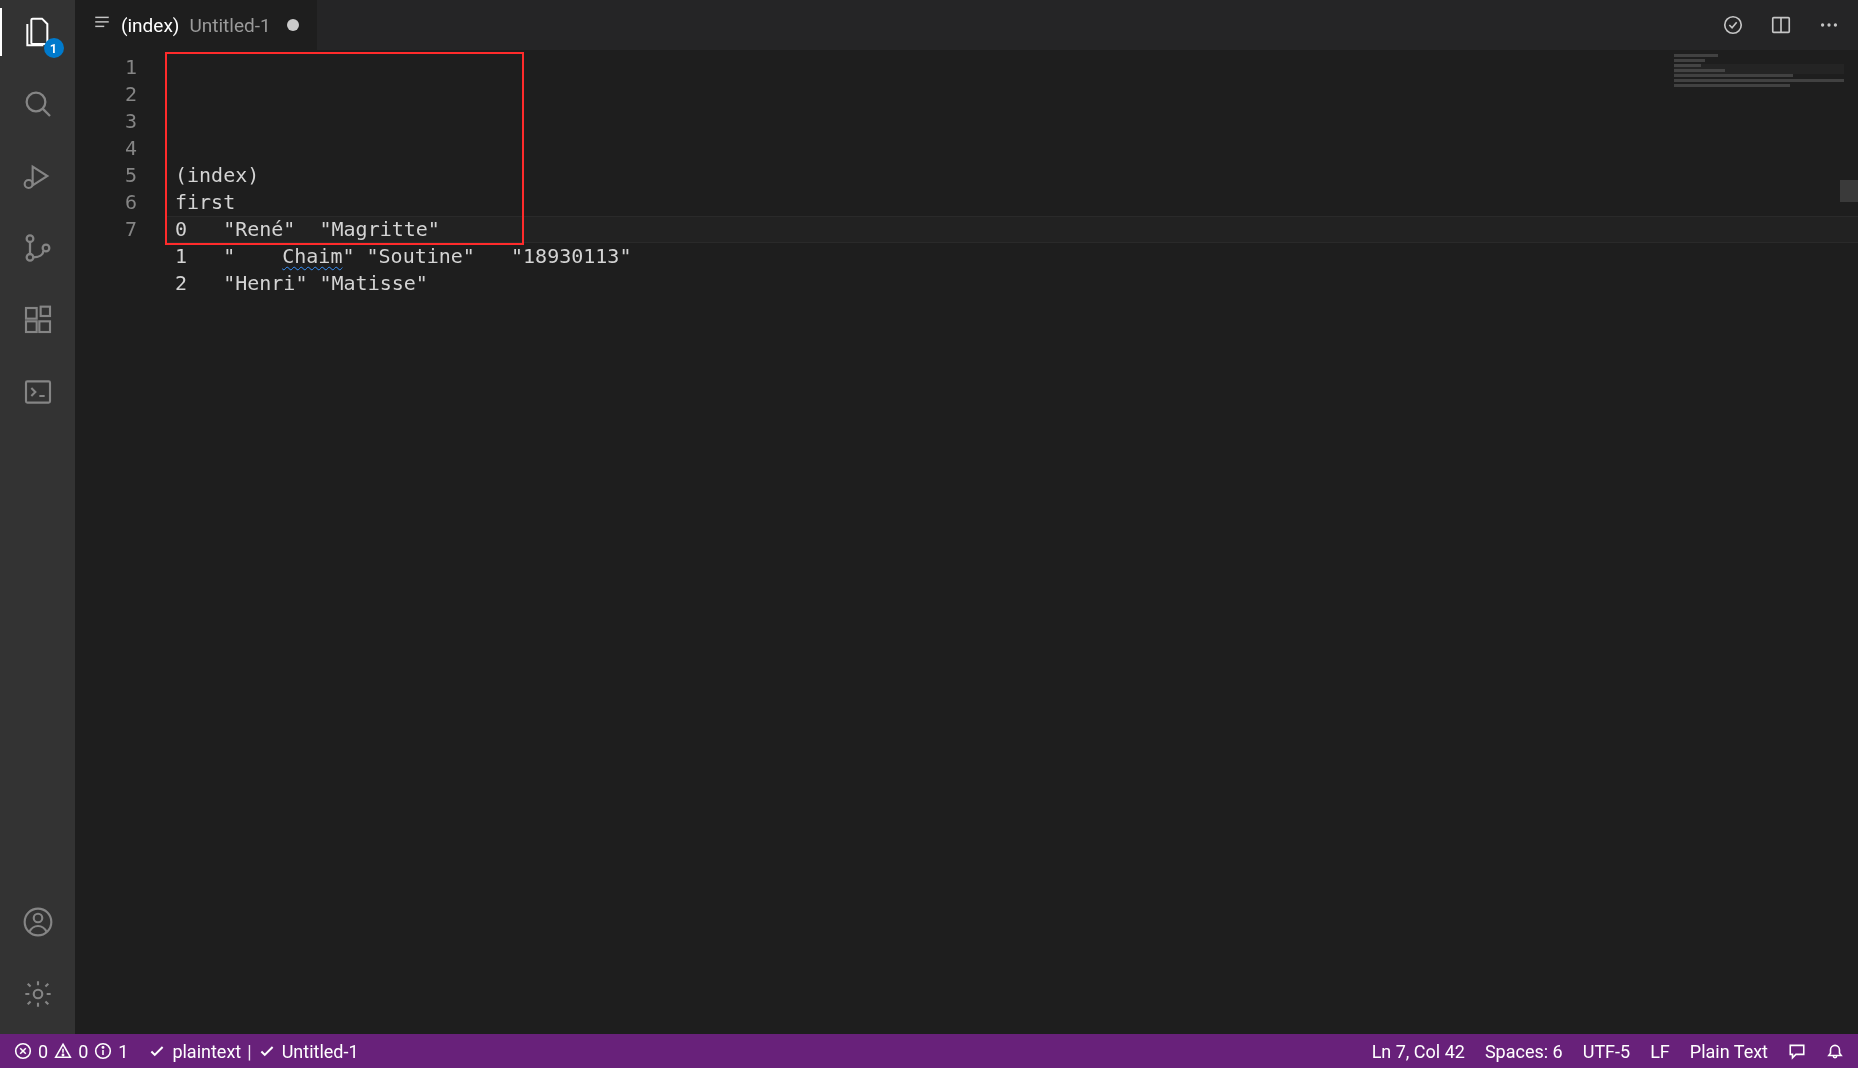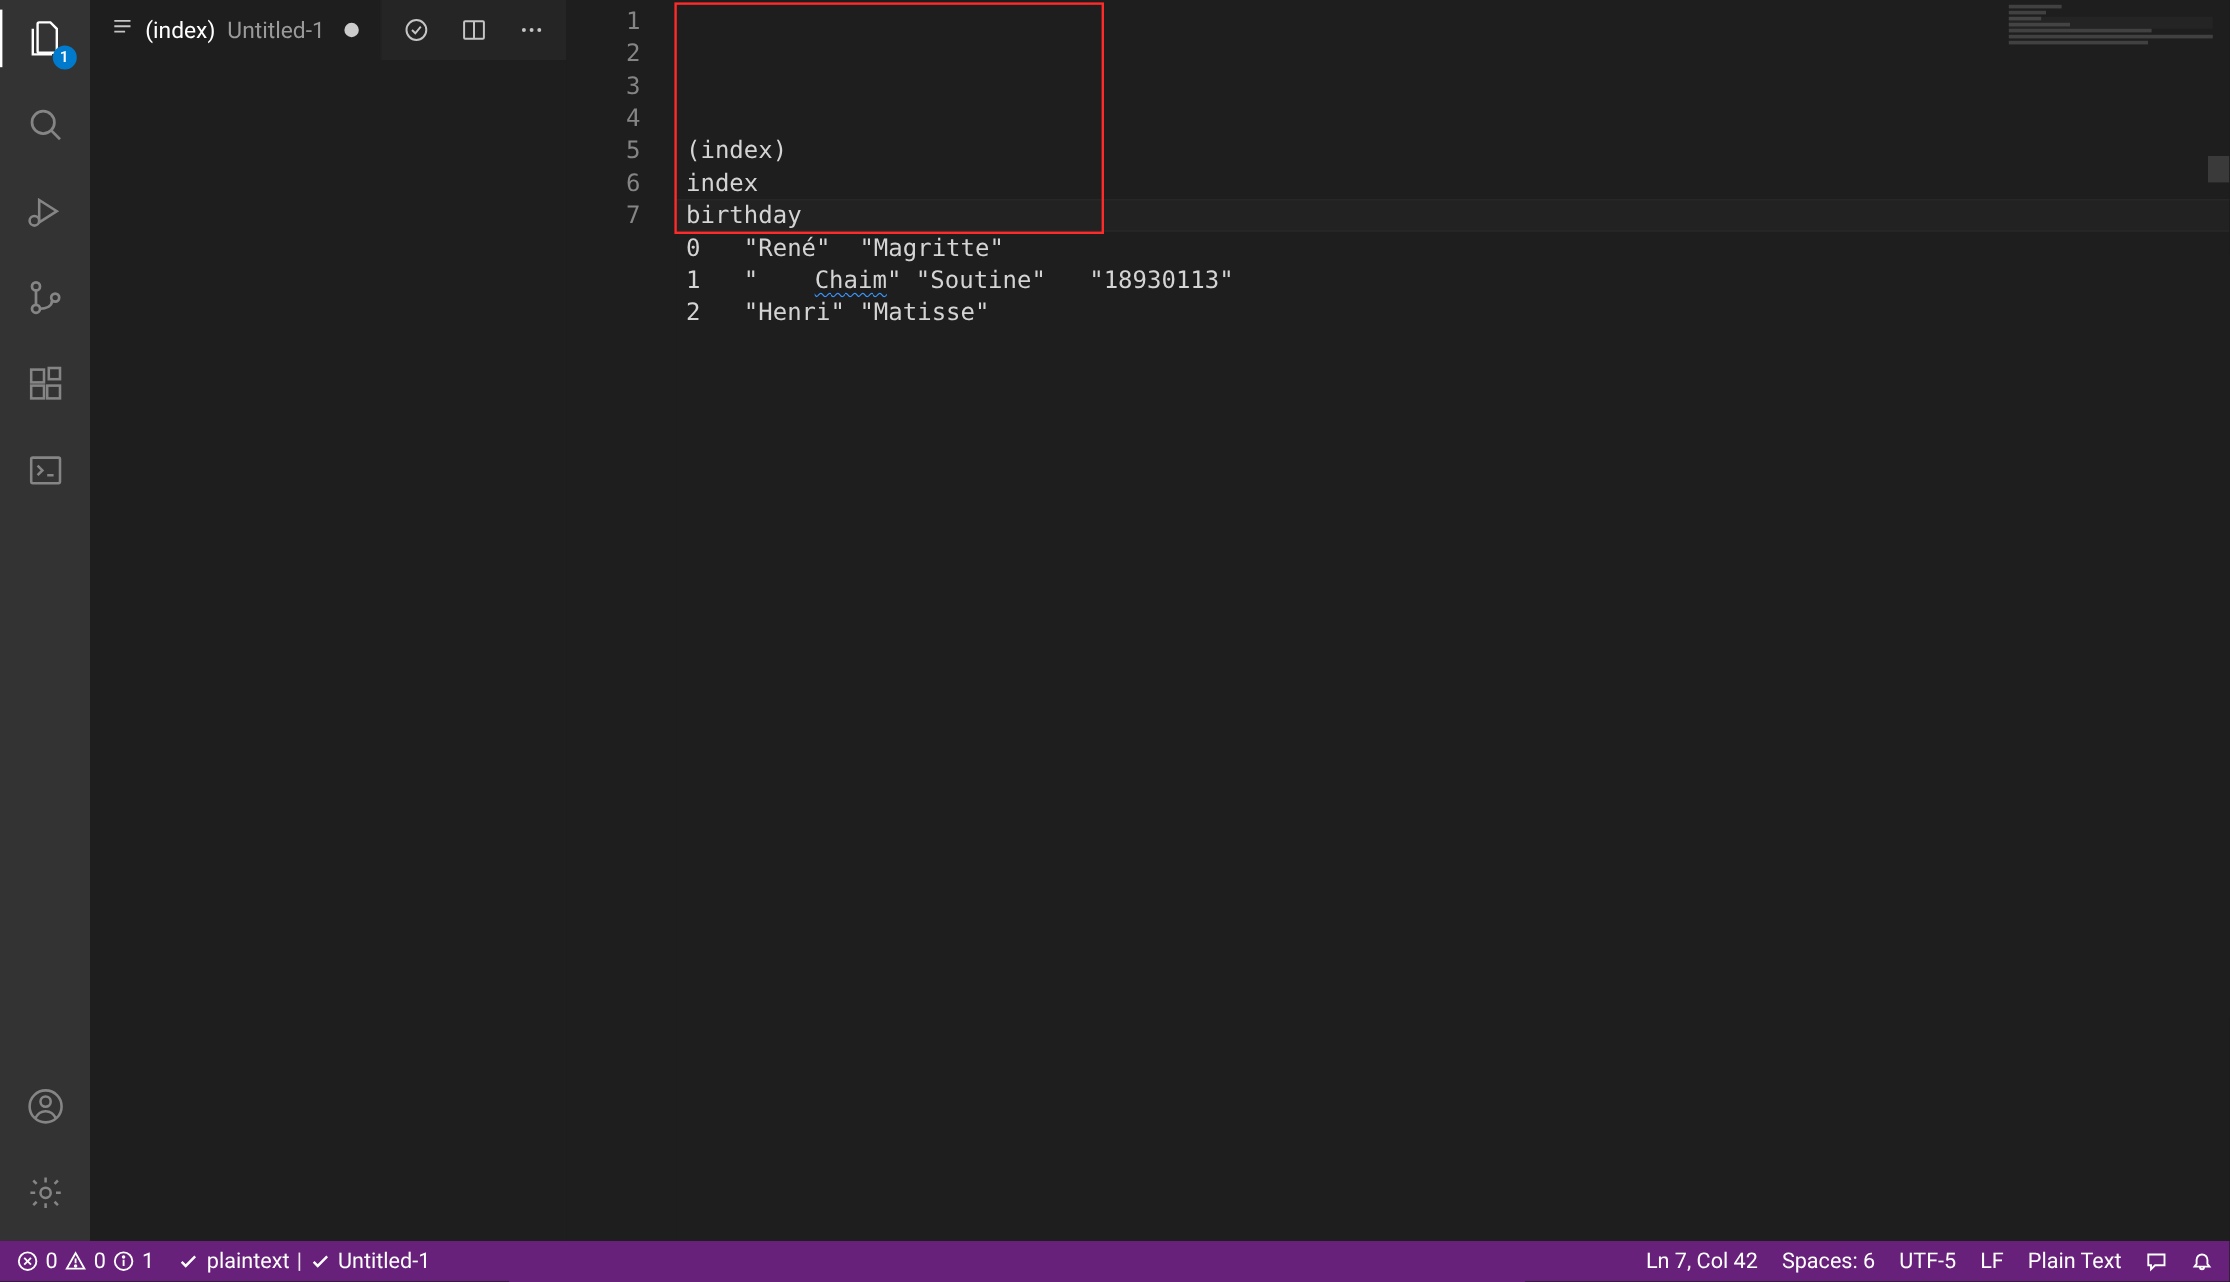--- a/index.html
+++ b/index.html
@@ -51,20 +51,21 @@
     color: #fff;
     border-radius: 10px;
     font-size: 13px;
     font-weight: 600;
     display: flex; align-items: center; justify-content: center;
   }
   
   .editor-group {
     flex: 1;
     display: flex;
+    flex-direction: column;
     background: #1e1e1e;
     position: relative;
     min-width: 0;
   }
   .tab-bar {
     height: 50px;
     display: flex;
     align-items: stretch;
     background: #252526;
   }
@@ -288,21 +289,21 @@
           <div>2</div>
           <div>3</div>
           <div>4</div>
           <div>5</div>
           <div>6</div>
           <div>7</div>
         </div>
       <div class="code-area" id="code">
         <div class="current-line-hl" id="line-hl" style="top: 166px;"></div>
         <div class="red-box" id="red-box" style="left: -2px; top: 2px; height: 193px; width: 358.8px;"></div>
-      <div class="code-line">(index)</div><div class="code-line">index</div><div class="code-line">birthday</div><div class="code-line">0   "René"  "Magritte"</div><div class="code-line">1   "<span class="squiggle">Chaim</span>" "Soutine"   "18930113"</div><div class="code-line">2   "Henri" "Matisse"</div></div>
+      <div class="code-line">(index)</div><div class="code-line">first</div><div class="code-line">0   "René"  "Magritte"</div><div class="code-line">1   "<span class="squiggle">Chaim</span>" "Soutine"   "18930113"</div><div class="code-line">2   "Henri" "Matisse"</div></div>
       <div class="minimap">
         <div class="mm-line" style="width:26%"></div>
         <div class="mm-line" style="width:18%"></div>
         <div class="mm-line" style="width:16%"></div>
         <div class="mm-line" style="width:30%"></div>
         <div class="mm-line" style="width:70%"></div>
         <div class="mm-line" style="width:100%"></div>
         <div class="mm-line" style="width:68%"></div>
         <div class="mm-viewport"></div>
       </div>

